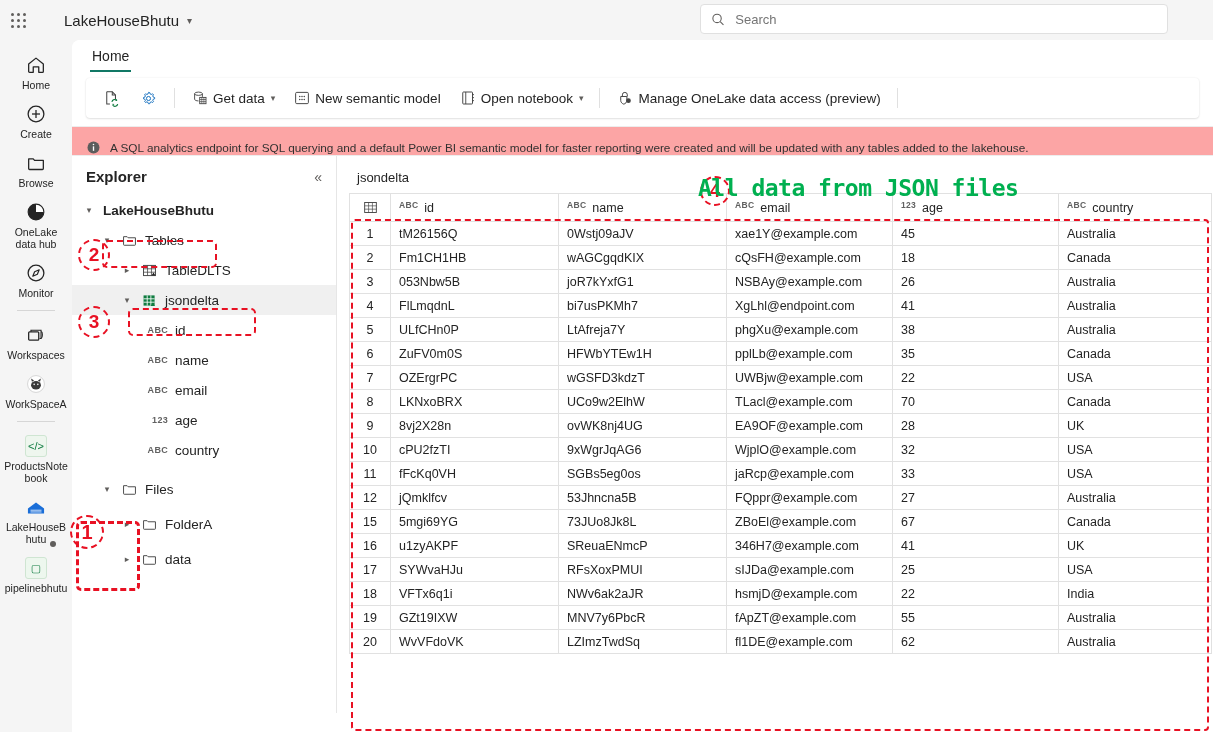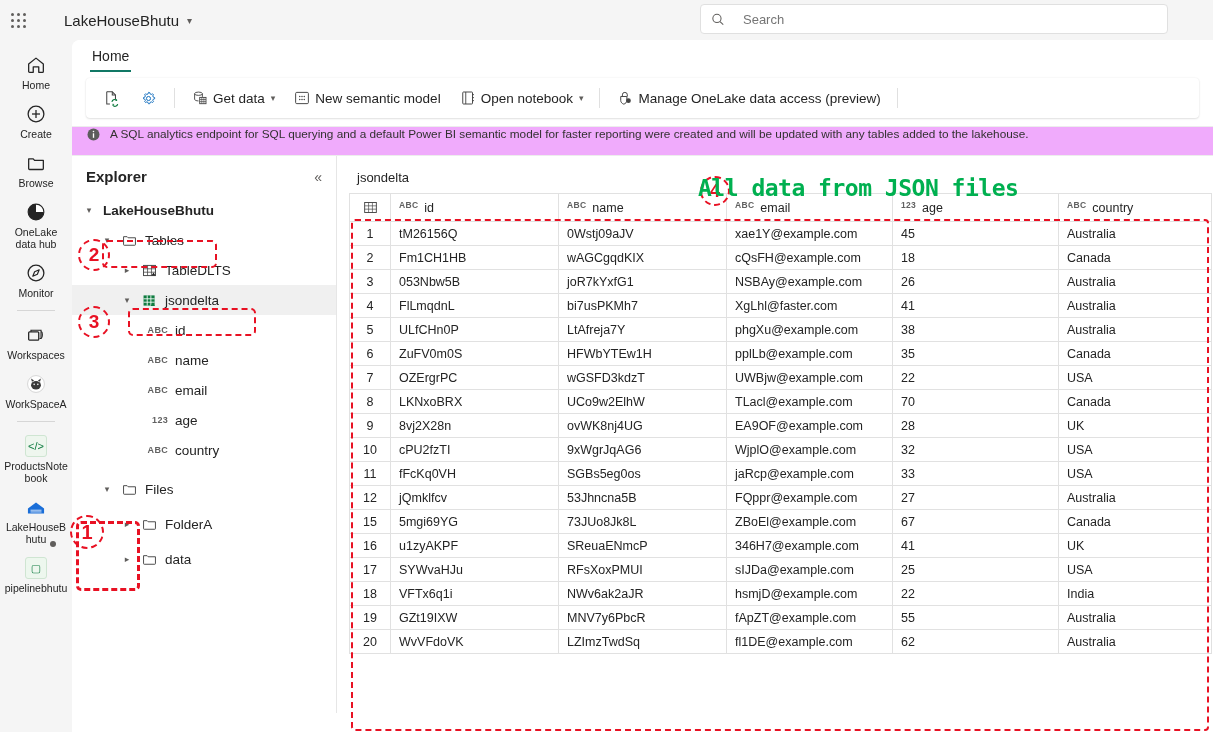--- a/index.html
+++ b/index.html
@@ -26,21 +26,21 @@
   .waffle-grid { display: grid; grid-template-columns: repeat(3, 3px); grid-gap: 3px; }
   .waffle-grid i { width: 3px; height: 3px; background: #605e5c; border-radius: 50%; display: block; }
   .ws-name {
     font-size: 15px; color: #242424; margin-left: 28px; cursor: pointer;
     display: flex; align-items: center; gap: 8px;
   }
   .chev { font-size: 10px; color: #605e5c; }
   .searchbox {
     position: absolute; left: 700px; top: 4px; width: 468px; height: 30px;
     background: #ffffff; border: 1px solid #e0e0e0; border-radius: 4px;
-    display: flex; align-items: center; padding: 0 10px; gap: 16px; cursor: text;
+    display: flex; align-items: center; padding: 0 10px; gap: 8px; cursor: text;
   }
   .searchbox input {
     border: none; outline: none; font-size: 13px; color: #605e5c;
     font-family: "Liberation Sans", sans-serif; width: 100%; background: transparent;
   }
 
   
   .rail {
     position: absolute; left: 0; top: 40px; width: 72px; height: 692px;
     background: #f5f5f5; padding-top: 8px;
@@ -90,22 +90,22 @@
   .tb-btn {
     display: flex; align-items: center; gap: 4px; height: 30px;
     padding: 0 8px; border-radius: 3px; cursor: pointer;
     font-size: 13.5px; color: #242424; white-space: nowrap;
   }
   .tb-sep { width: 1px; height: 20px; background: #e0e0e0; margin: 0 6px; }
   .tb-caret { font-size: 9px; color: #605e5c; margin-left: 2px; }
 
   
   .infobar {
-    margin-top: 8px; height: 30px; background: #f0abfc;
-    display: flex; align-items: flex-start; gap: 9px; padding: 0 14px;
+    margin-top: 8px; height: 30px; background: #fca5a5;
+    display: flex; align-items: flex-end; gap: 9px; padding: 0 14px;
     border-top: 1px solid #ededed; border-bottom: 1px solid #ededed;
   }
   .infotext { font-size: 11.8px; color: #323130; }
 
   
   .body { display: flex; height: 557px; }
   .explorer {
     width: 265px; border-right: 1px solid #e6e6e6; padding: 12px 0 0 0;
     background: #ffffff; position: relative; overflow: hidden;
   }
@@ -540,21 +540,21 @@
                 <td>053Nbw5B</td>
                 <td>joR7kYxfG1</td>
                 <td>NSBAy@example.com</td>
                 <td>26</td>
                 <td>Australia</td>
               </tr>
               <tr>
                 <td class="rowhdr">4</td>
                 <td>FlLmqdnL</td>
                 <td>bi7usPKMh7</td>
-                <td>XgLhl@faster.com</td>
+                <td>XgLhl@endpoint.com</td>
                 <td>41</td>
                 <td>Australia</td>
               </tr>
               <tr>
                 <td class="rowhdr">5</td>
                 <td>ULfCHn0P</td>
                 <td>LtAfreja7Y</td>
                 <td>phgXu@example.com</td>
                 <td>38</td>
                 <td>Australia</td>

